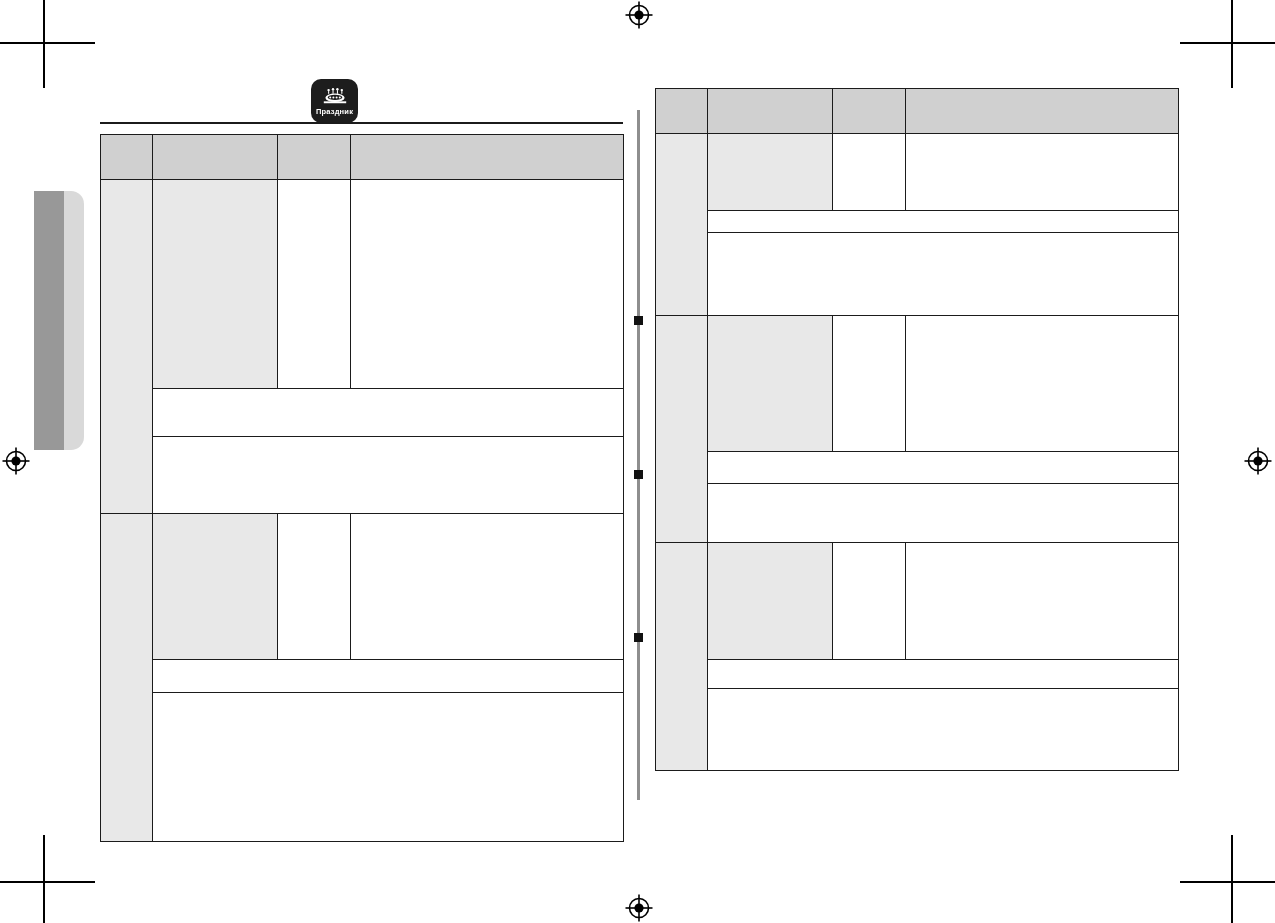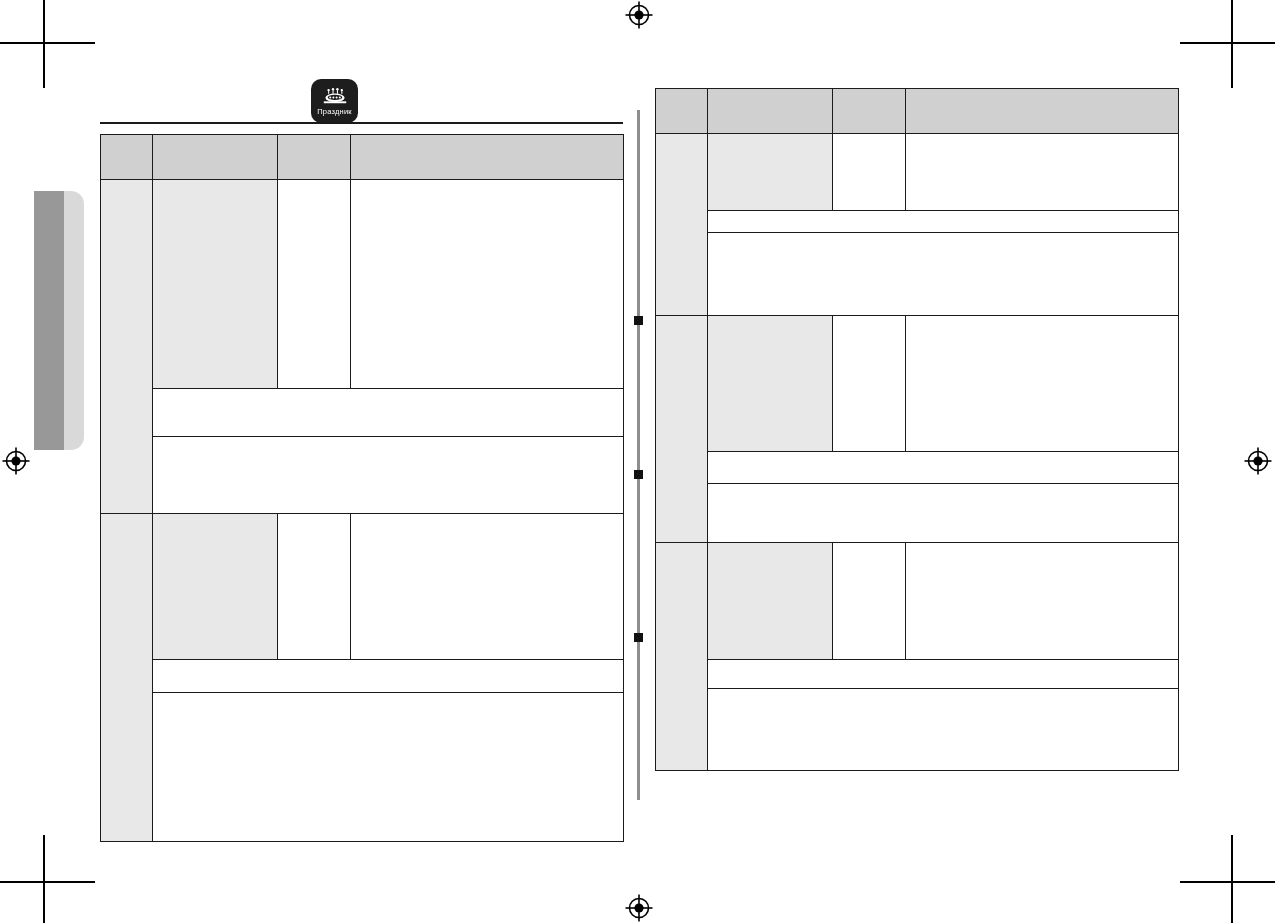--- a/index.html
+++ b/index.html
@@ -58,21 +58,21 @@
   .logo{
     position:absolute;left:311px;top:79px;width:47px;height:44px;
     background:#1d1d1d;border-radius:10px;
     display:flex;flex-direction:column;align-items:center;justify-content:center;
     overflow:hidden;
   }
   .logo .mark{width:32px;height:20px;display:block;}
   .logo .wordmark{
     color:#fff;font-size:7.5px;line-height:9px;letter-spacing:.2px;
     font-family:"Liberation Sans","DejaVu Sans",sans-serif;
-    background:#1d1d1d;padding:0 2px;white-space:nowrap;
+    background:#1d1d1d;padding:0 2px;white-space:nowrap;font-weight:bold;
   }
 </style>
 </head>
 <body>
 
 <div class="page">
 
   <div class="crop v" style="left:43px;top:0;"></div>
   <div class="crop h" style="left:0;top:42px;"></div>
   <div class="crop v" style="left:1231px;top:0;"></div>

